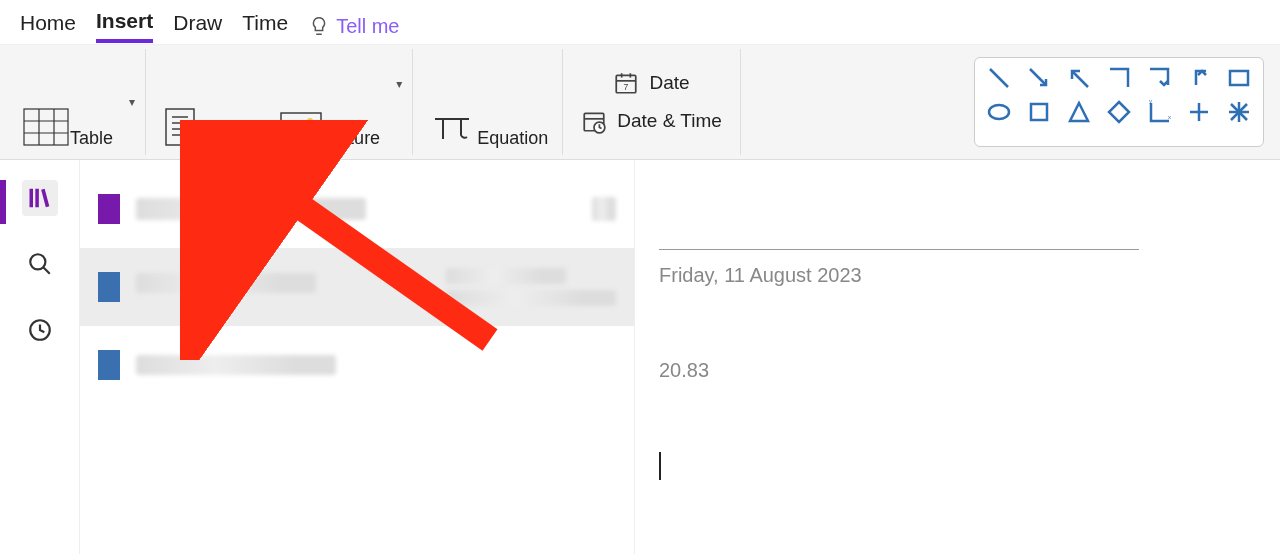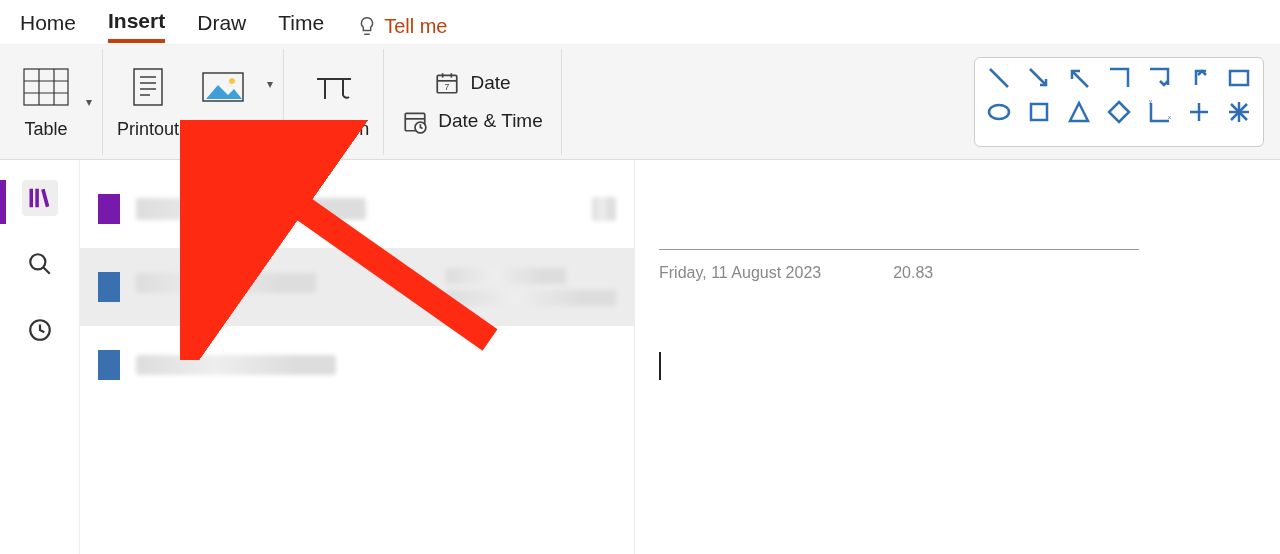--- a/index.html
+++ b/index.html
@@ -7,57 +7,57 @@
     font-family: -apple-system, "Segoe UI", sans-serif;
     background: #fff;
     width: 1280px;
     height: 554px;
     overflow: hidden;
   }
 
   .tabs {
     display: flex;
     align-items: center;
-    gap: 32px;
+    gap: 20px;
     padding: 8px 20px 0 20px;
     height: 44px;
   }
   .tab {
     font-size: 21px;
     color: #222;
     padding-bottom: 6px;
     cursor: pointer;
   }
   .tab.active {
     font-weight: 600;
-    border-bottom: 4px solid #c2410c;
-  }
-  .tellme { display:flex; align-items:center; gap:6px; font-size:20px; color:#c2410c; cursor:pointer; }
+    border-bottom: 4px solid #6d28d9;
+  }
+  .tellme { display:flex; align-items:center; gap:6px; font-size:20px; color:#8b5cf6; cursor:pointer; }
 
   .ribbon {
     display: flex;
     align-items: stretch;
     background: #F5F5F5;
     border-top: 1px solid #f0f0f0;
     border-bottom: 1px solid #ddd;
     height: 116px;
     padding: 4px 8px;
   }
   .group {
     display:flex;
     align-items:center;
     gap: 8px;
     padding: 0 10px;
     border-right: 1px solid #ddd;
   }
   .group:last-child { border-right:none; }
   .cmd {
     display:flex;
-    flex-direction:column;
-    align-items:center;
+    flex-direction:row;
+    align-items:flex-end;
     justify-content:center;
     cursor:pointer;
     padding: 6px 4px;
     height: 100%;
   }
   .cmd .lbl { font-size:18px; color:#222; margin-top:10px; }
   .cmd svg { display:block; }
   .drop { font-size:12px; color:#555; margin-left:4px; align-self:center; cursor:pointer; }
 
   .date-col { display:flex; flex-direction:column; justify-content:center; gap:12px; padding:0 18px; }
@@ -102,21 +102,21 @@
     align-items:center;
     gap:16px;
     padding:0 18px;
   }
   .page-item.sel { background:#ececec; }
   .page-swatch { width:22px; height:30px; }
   .blurbox { background: linear-gradient(90deg,#ddd 0,#eee 40%,#ddd 80%); border-radius:3px; filter:blur(2px); }
 
   .canvas { flex:1; padding: 70px 24px 0 24px; position:relative; }
   .title-line { border-bottom:1px solid #999; height:20px; margin-bottom:14px; width:480px; }
-  .meta { display:flex; gap:72px; font-size:16px; color:#888; }
+  .meta { display:flex; gap:72px; font-size:20px; color:#888;flex-direction:column; }
   .cursor-line { margin-top:70px; width:2px; height:28px; background:#222; }
 
   
   .arrow-annot { position:absolute; left:180px; top:120px; pointer-events:none; z-index:50; }
 </style>
 </head>
 <body>
 
 <div class="tabs">
   <div class="tab">Home</div>

